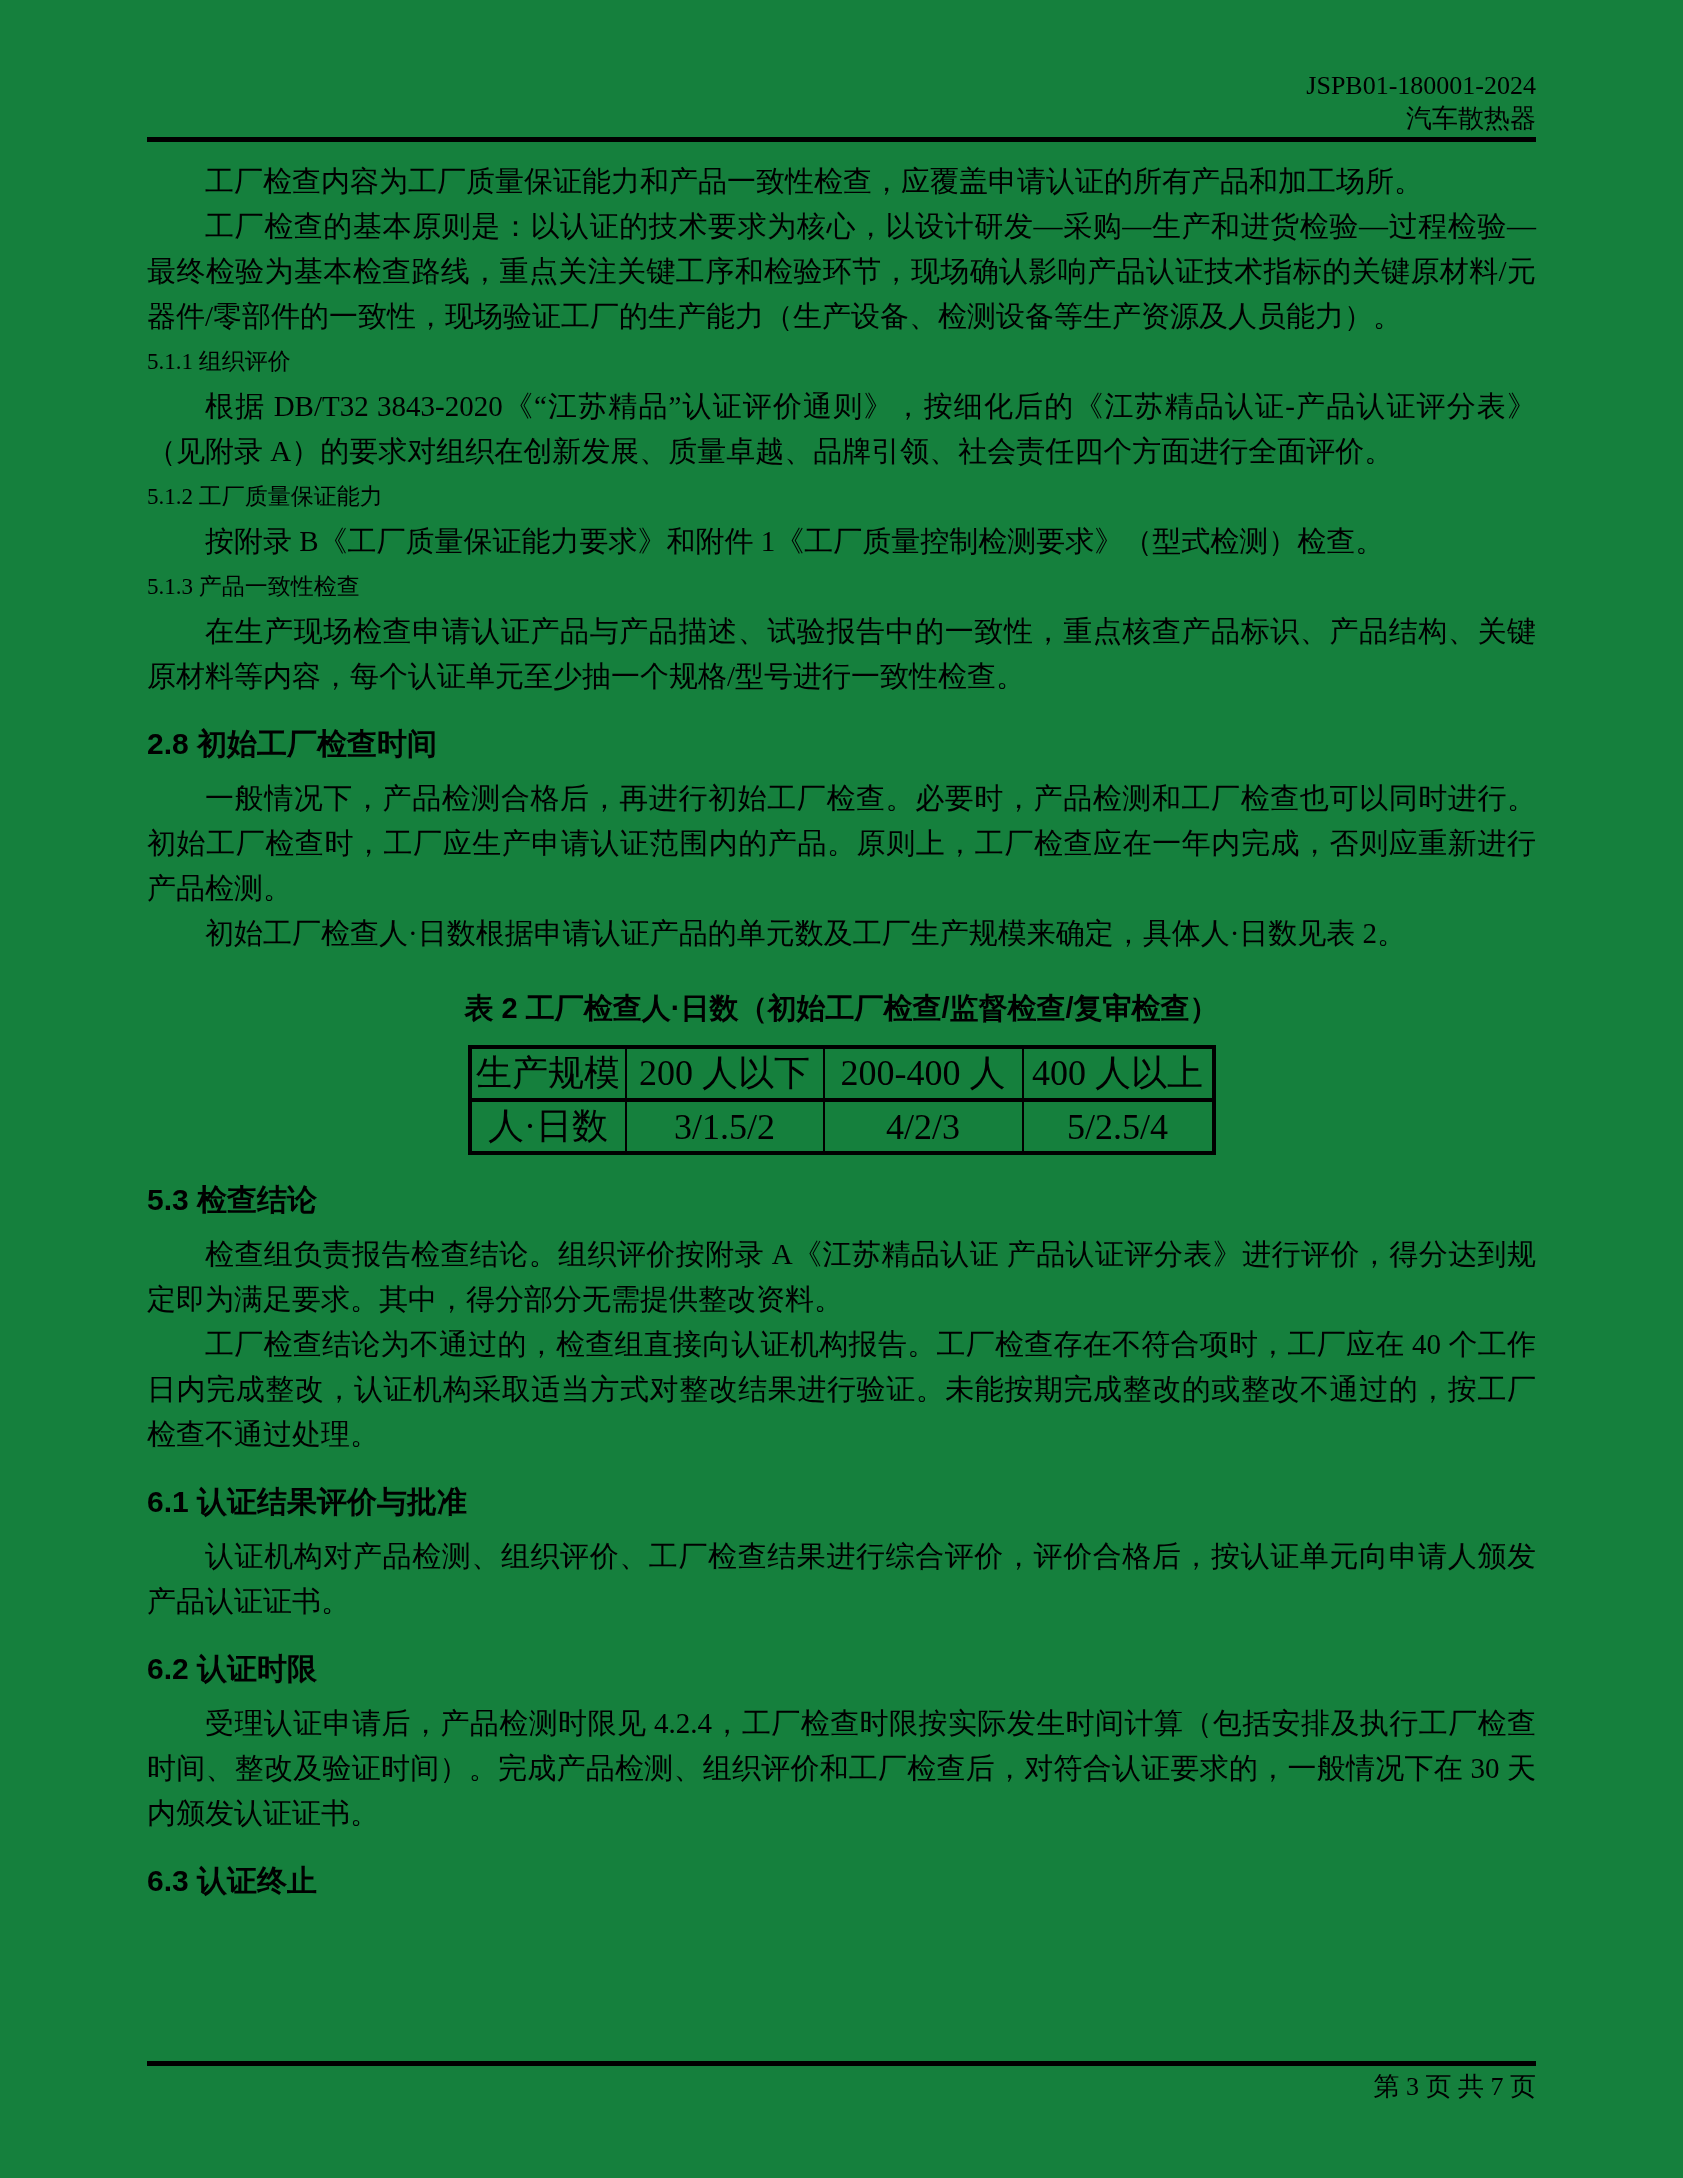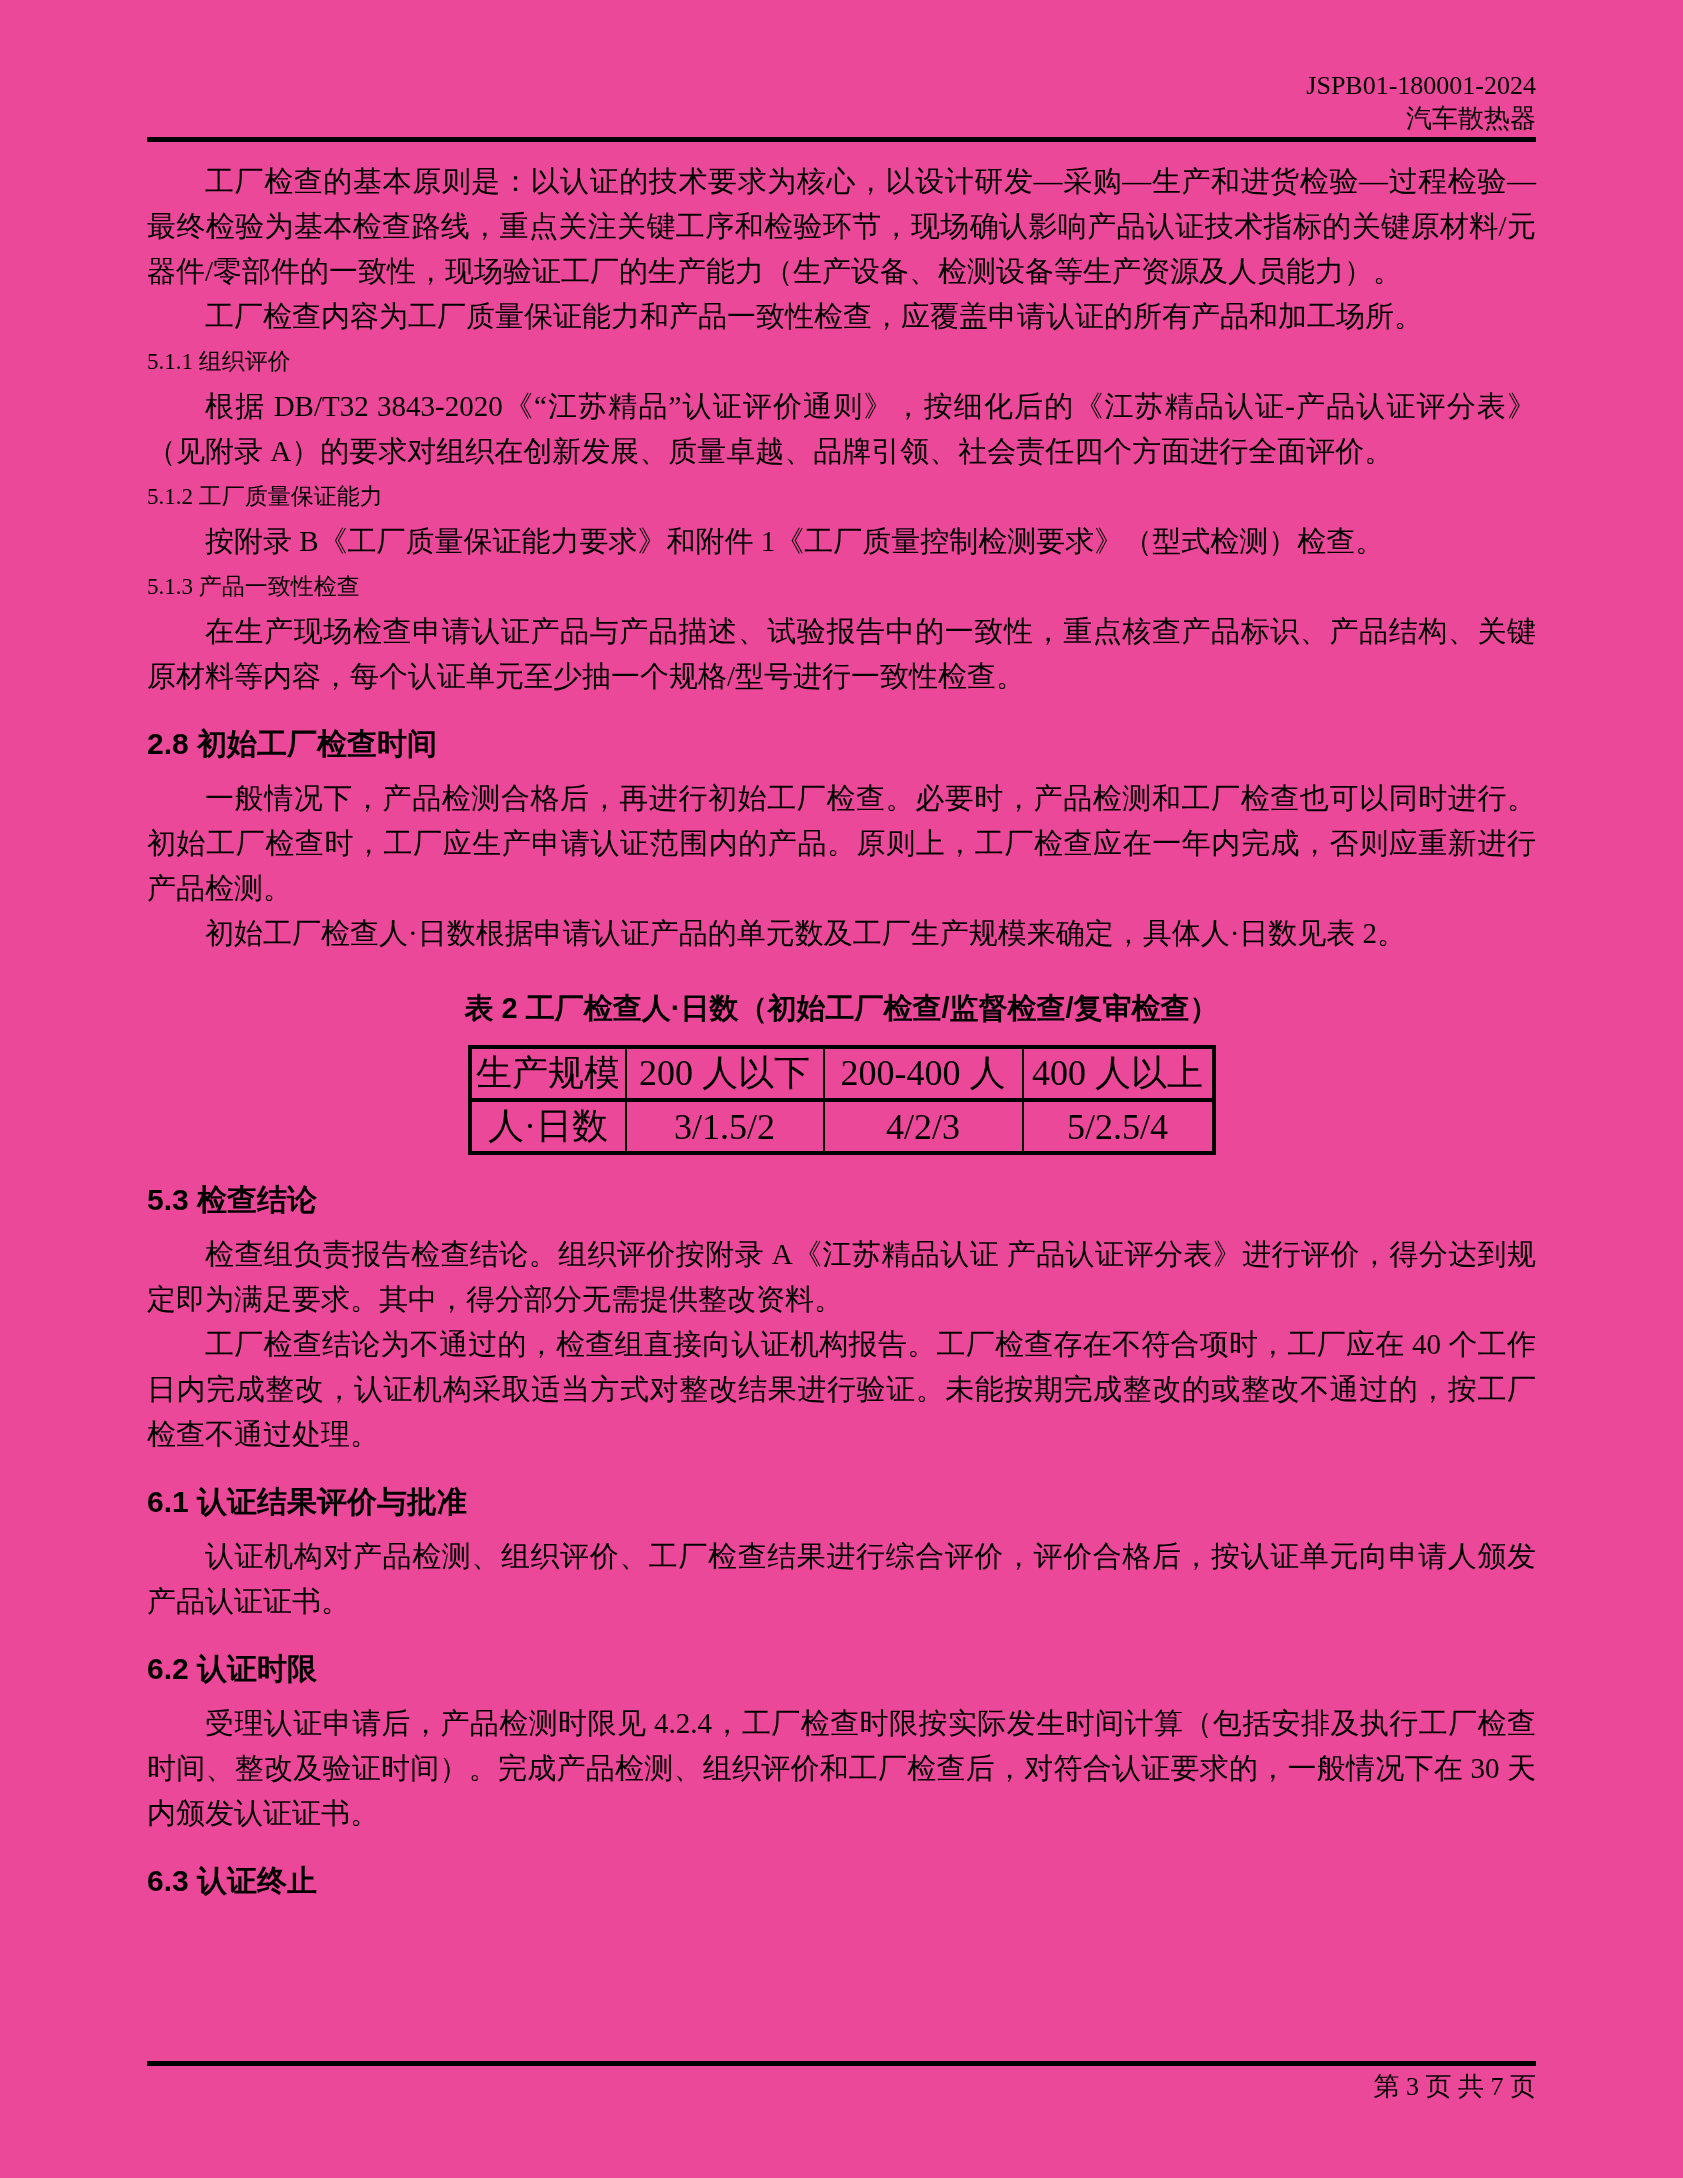--- a/index.html
+++ b/index.html
@@ -1,19 +1,19 @@
 <!DOCTYPE html>
 <html><head>
 <meta charset="utf-8">
 <style>
   html,body{margin:0;padding:0;background:#e8e8e8;}
   .page{
     position:relative;
     width:1683px;height:2178px;
-    background:#ec4899;
+    background:#15803d;
     margin:0 auto;
     box-sizing:border-box;
     font-family:"Liberation Serif","DejaVu Serif",serif;
     color:#000;
     overflow:hidden;
   }
   .page-header{
     position:absolute;top:69px;left:147px;right:147px;
     text-align:right;
     font-size:26px;line-height:33px;
@@ -84,22 +84,22 @@
 
 <div class="page">
 
   <div class="page-header">
     <div>JSPB01-180001-2024</div>
     <div>汽车散热器</div>
   </div>
   <div class="header-rule"></div>
 
   <div class="content">
+    <p class="body">工厂检查内容为工厂质量保证能力和产品一致性检查，应覆盖申请认证的所有产品和加工场所。</p>
     <p class="body">工厂检查的基本原则是：以认证的技术要求为核心，以设计研发—采购—生产和进货检验—过程检验—最终检验为基本检查路线，重点关注关键工序和检验环节，现场确认影响产品认证技术指标的关键原材料/元器件/零部件的一致性，现场验证工厂的生产能力（生产设备、检测设备等生产资源及人员能力）。</p>
-    <p class="body">工厂检查内容为工厂质量保证能力和产品一致性检查，应覆盖申请认证的所有产品和加工场所。</p>
 
     <h4 class="h-sub">5.1.1 组织评价</h4>
     <p class="body">根据 DB/T32 3843-2020《“江苏精品”认证评价通则》，按细化后的《江苏精品认证-产品认证评分表》（见附录 A）的要求对组织在创新发展、质量卓越、品牌引领、社会责任四个方面进行全面评价。</p>
 
     <h4 class="h-sub">5.1.2 工厂质量保证能力</h4>
     <p class="body">按附录 B《工厂质量保证能力要求》和附件 1《工厂质量控制检测要求》（型式检测）检查。</p>
 
     <h4 class="h-sub">5.1.3 产品一致性检查</h4>
     <p class="body">在生产现场检查申请认证产品与产品描述、试验报告中的一致性，重点核查产品标识、产品结构、关键原材料等内容，每个认证单元至少抽一个规格/型号进行一致性检查。</p>
 

